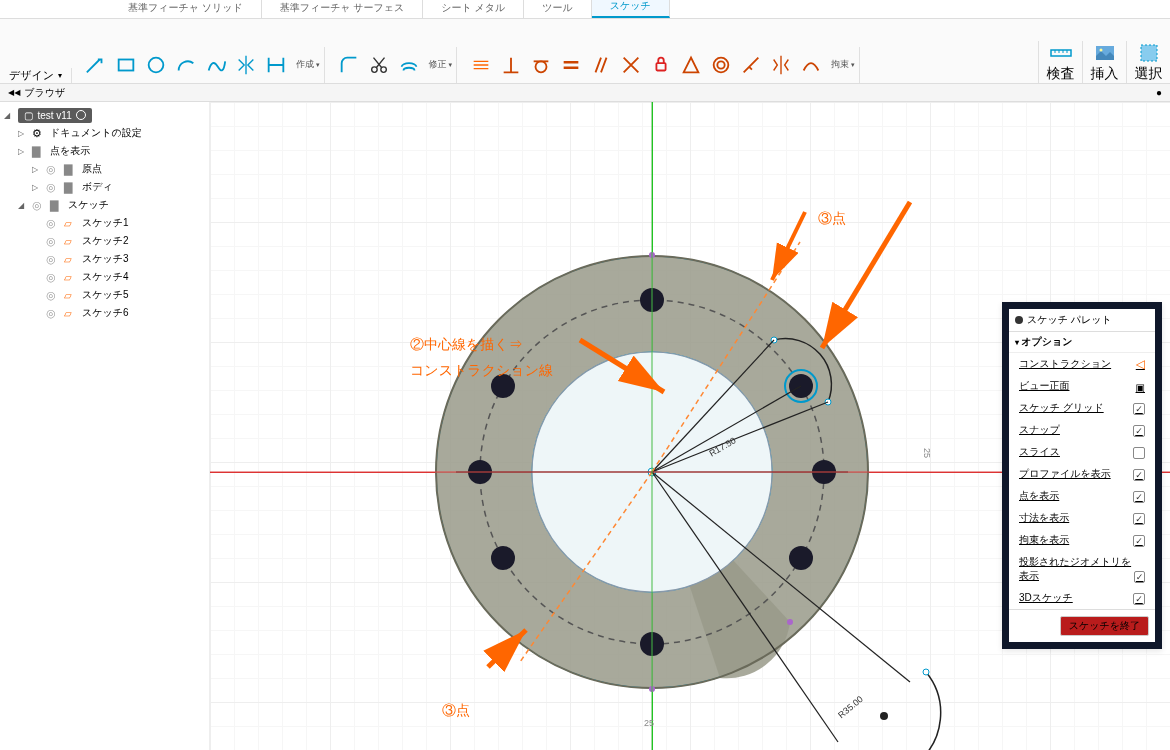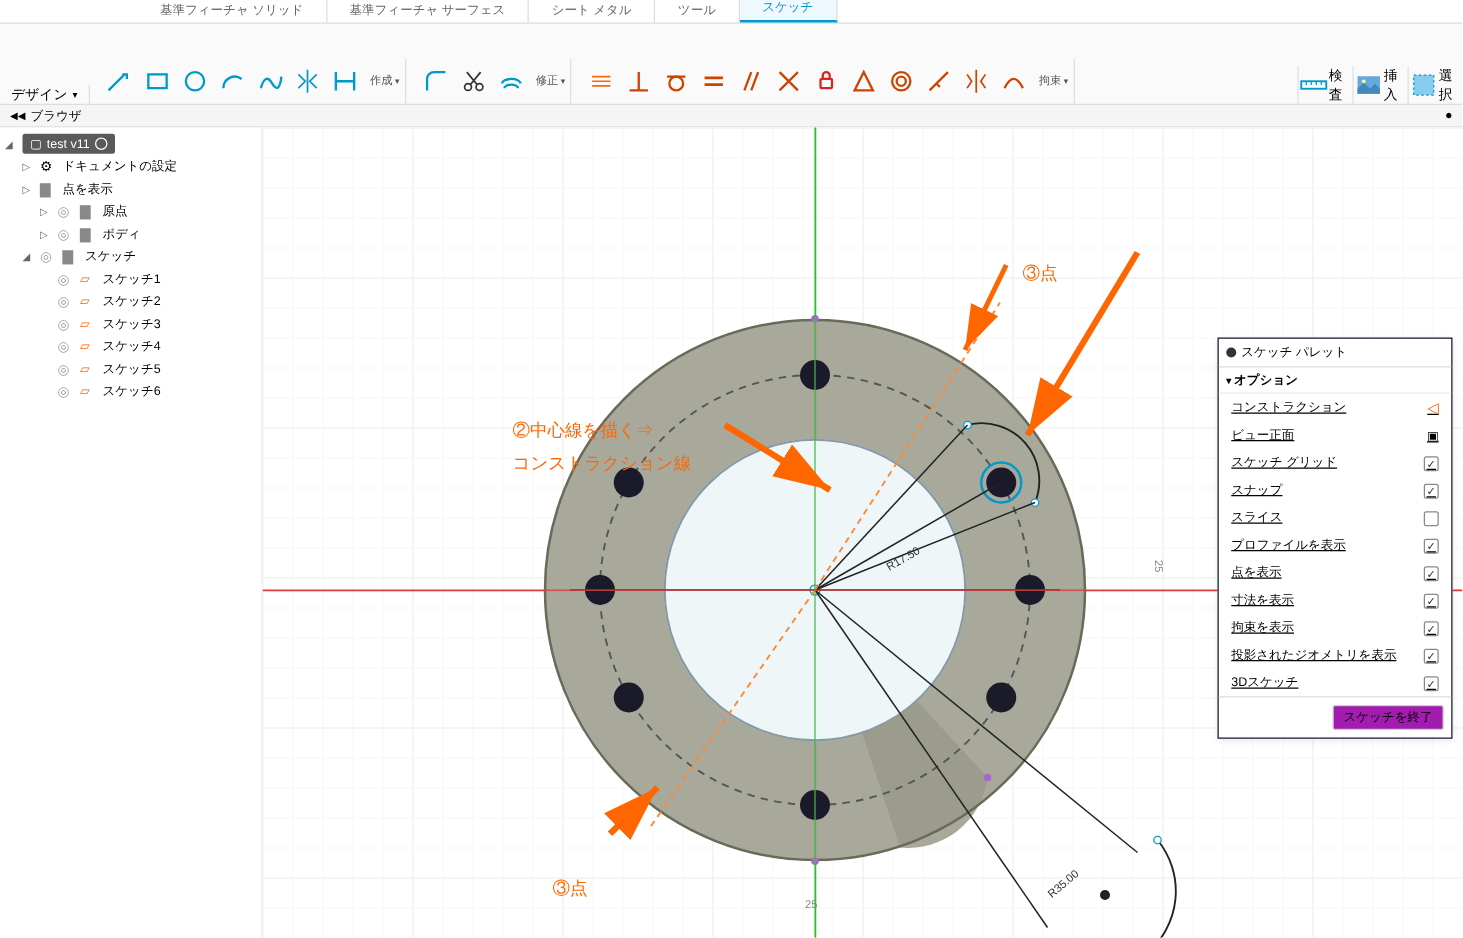--- a/index.html
+++ b/index.html
@@ -14,21 +14,21 @@
 .toolbar { display: flex; height: 66px; border-top: 1px solid #ddd; border-bottom: 1px solid #ddd; align-items: flex-end; background: #fafafa; }
 .design-btn { width: 72px; display: flex; align-items: center; justify-content: center; font-size: 11px; border-right: 1px solid #e0e0e0; }
 .design-btn::after { content: '▾'; font-size: 8px; margin-left: 4px; }
 .tool-group { display: flex; align-items: center; justify-content: center; border-right: 1px solid #e0e0e0; padding: 0 4px; }
 .tool-icons { display: flex; gap: 6px; align-items: center; height: 36px; padding: 0 8px; }
 .tool-icon { width: 24px; height: 24px; display: flex; align-items: center; justify-content: center; color: #0099cc; font-size: 18px; }
 .tool-icon svg { width: 22px; height: 22px; }
 .tool-label { font-size: 9px; color: #555; padding-bottom: 2px; }
 .tool-label::after { content: '▾'; font-size: 7px; margin-left: 2px; }
 .right-tools { margin-left: auto; display: flex; }
-.right-tool { width: 44px; display: flex; flex-direction: row; align-items: center; justify-content: center; font-size: 11px; border-left: 1px solid #e0e0e0; }
+.right-tool { width: 44px; display: flex; flex-direction: column; align-items: center; justify-content: center; font-size: 14px; border-left: 1px solid #e0e0e0; }
 .right-tool .ico { width: 24px; height: 24px; display: flex; align-items: center; justify-content: center; font-size: 18px; }
 
 
 .browser-header { height: 18px; background: #f5f5f5; border-bottom: 1px solid #ddd; display: flex; align-items: center; font-size: 10px; padding: 0 8px; }
 .browser-header .collapse { margin-right: 4px; font-size: 8px; }
 .browser-header .bullet { margin-left: auto; }
 .main { display: flex; height: calc(100% - 90px); position: relative; }
 .browser { width: 210px; background: #fff; font-size: 10px; padding: 4px; border-right: 1px solid #eee; z-index: 2; }
 .tree-item { display: flex; align-items: center; gap: 4px; padding: 2px 0; height: 18px; }
 .tree-item .arrow { width: 10px; font-size: 8px; color: #666; }
@@ -56,31 +56,31 @@
 .axis-green { position: absolute; left: 442px; top: 0; bottom: 0; width: 1px; background: #00cc00; }
 .axis-red { position: absolute; top: 370px; left: 0; right: 0; height: 1px; background: #dd2222; }
 
 .drawing { position: absolute; inset: 0; }
 .drawing svg { position: absolute; inset: 0; width: 100%; height: 100%; }
 
 
 .annotation { position: absolute; color: #ff6600; font-size: 14px; font-weight: normal; }
 
 
-.palette { position: absolute; right: 8px; top: 168px; width: 188px; background: #fff; border: 1px solid #0f172a; box-shadow: 0 2px 6px rgba(0,0,0,0.1); font-size: 10px; z-index: 5; }
+.palette { position: absolute; right: 8px; top: 200px; width: 160px; background: #fff; border: 7px solid #0f172a; box-shadow: 0 2px 6px rgba(0,0,0,0.1); font-size: 10px; z-index: 5; }
 .palette-head { padding: 4px 6px; border-bottom: 1px solid #ddd; display: flex; align-items: center; gap: 4px; }
 .palette-head .dot { width: 8px; height: 8px; background: #333; border-radius: 50%; }
 .palette-section { padding: 3px 6px; font-weight: bold; border-bottom: 1px solid #eee; }
 .palette-section::before { content: '▾ '; font-size: 8px; }
 .palette-row { display: flex; align-items: flex-end; justify-content: space-between; padding: 4px 10px; text-decoration: underline; }
 .palette-row .check { width: 12px; height: 12px; border: 1px solid #888; border-radius: 2px; display: inline-flex; align-items: center; justify-content: center; font-size: 9px; color: #333; }
 .palette-row .checked::after { content: '✓'; }
 .palette-row .constr-ico { color: #ff6600; font-size: 12px; }
 .palette-foot { padding: 6px; text-align: right; border-top: 1px solid #ddd; }
-.palette-foot button { font-size: 10px; padding: 2px 8px; background: #a21caf; border: 1px solid #ccc; border-radius: 2px; }
+.palette-foot button { font-size: 10px; padding: 2px 8px; background: #b91c1c; border: 1px solid #ccc; border-radius: 2px; }
 
 .dim-label { position: absolute; font-size: 9px; color: #333; }
 .axis-label { position: absolute; font-size: 9px; color: #888; writing-mode: vertical-rl; }
 </style>
 </head>
 <body>
 
 <div class="top-tabs">
   <span>基準フィーチャ ソリッド</span>
   <span>基準フィーチャ サーフェス</span>

